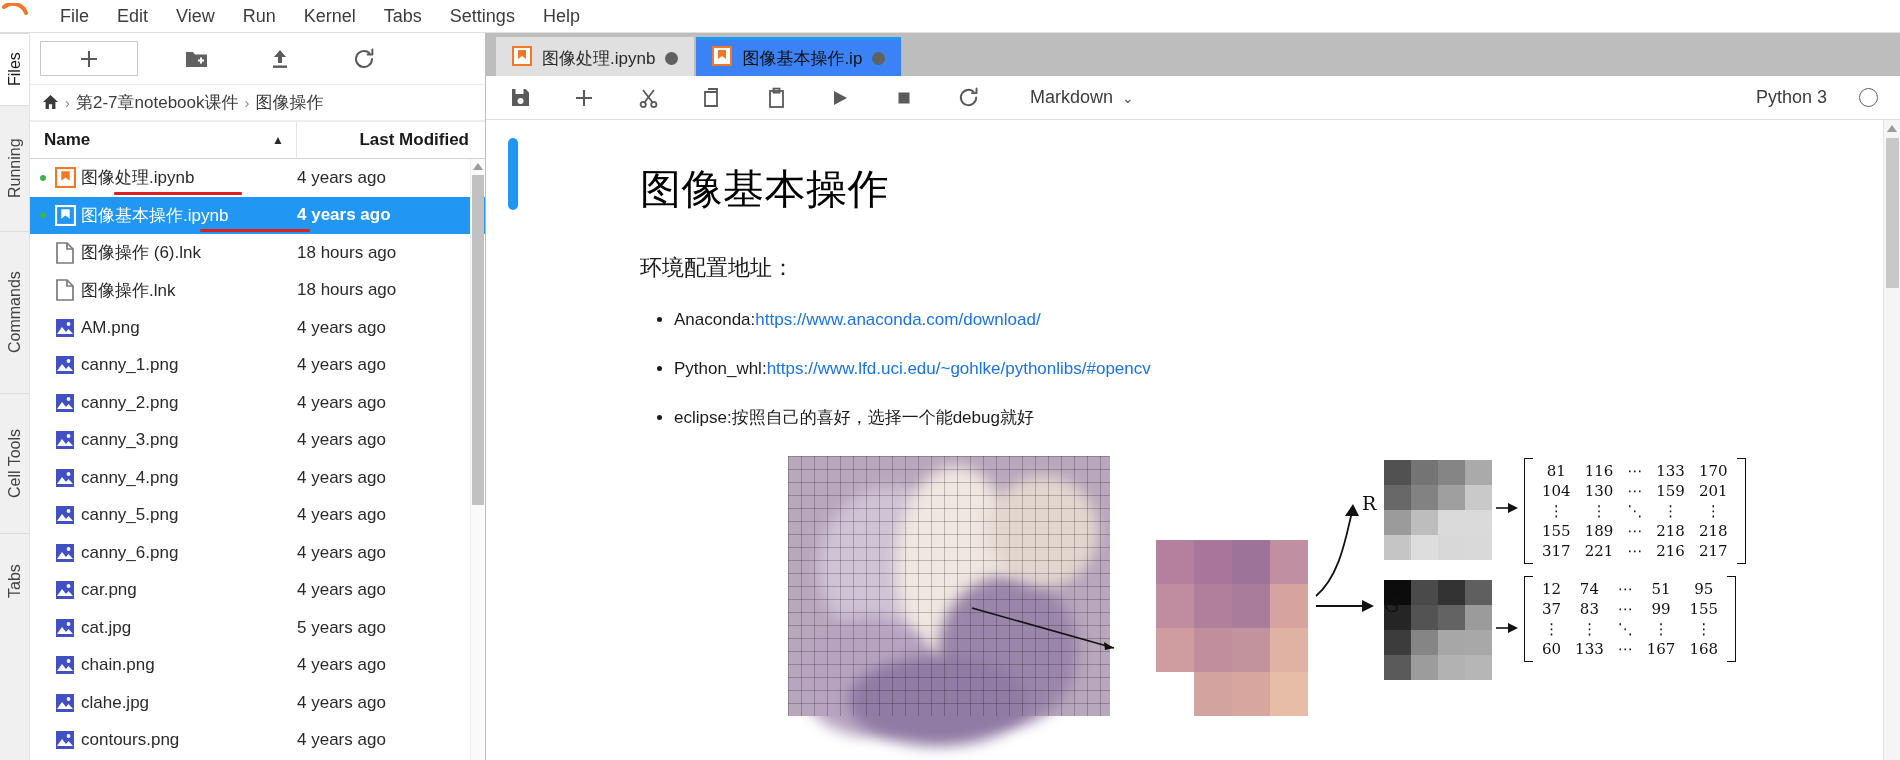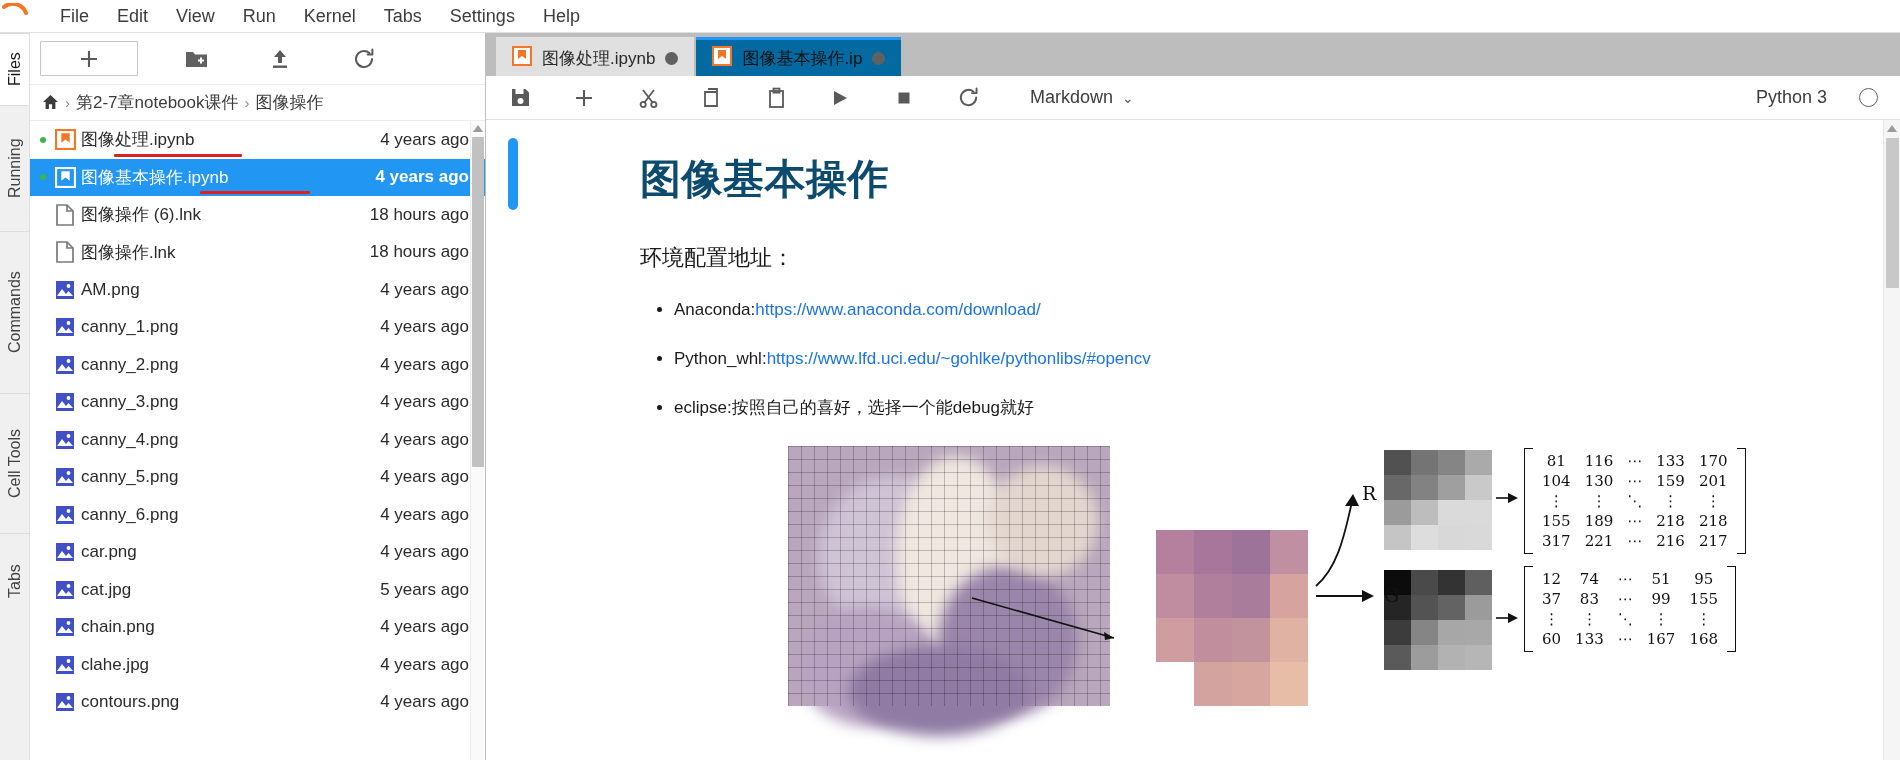--- a/index.html
+++ b/index.html
@@ -123,21 +123,21 @@
   .run-dot {
     width: 13px; flex: 0 0 13px; display: flex;
     align-items: center; justify-content: center;
   }
   .run-dot i {
     width: 6px; height: 6px; border-radius: 50%;
     background: #3bb54a; display: block;
   }
   .fb-icon { width: 32px; flex: 0 0 32px; display: flex; align-items: center; justify-content: center; }
   .fb-name { flex: 1 1 auto; white-space: nowrap; overflow: hidden; }
-  .fb-mod { width: 188px; flex: 0 0 188px; text-align: right; padding-right: 16px; color: #2a2a2a; }
+  .fb-mod { width: 188px; flex: 0 0 188px; padding-right: 16px; color: #2a2a2a; }
 
   
   .annot { position: absolute; height: 3px; background: #e02020; border-radius: 1px; }
 
   
   .fb-scroll {
     position: absolute; right: 1px; top: 0; width: 14px; height: 100%;
     background: #fafafa; border-left: 1px solid #eee;
   }
   .fb-scroll .up-arrow {
@@ -160,21 +160,21 @@
     padding-left: 10px;
   }
   .nbtab {
     height: 39px; display: flex; align-items: center; gap: 10px;
     padding: 0 16px; background: #e0e0e0;
     font-size: 17px; color: #2a2a2a; cursor: pointer;
     margin-right: 2px; max-width: 300px;
     white-space: nowrap; overflow: hidden;
     border-top: 3px solid transparent;
   }
-  .nbtab.active { background: #0369a1; border-top: 3px solid #2196f3; color:#111; }
+  .nbtab.active { background: #3b82f6; border-top: 3px solid #2196f3; color:#111; }
   .nbtab .dirty {
     width: 13px; height: 13px; border-radius: 50%;
     background: #616161; flex: 0 0 13px;
   }
   .nbtab .label { overflow: hidden; text-overflow: clip; }
 
   .nbtoolbar {
     height: 44px; flex: 0 0 44px;
     display: flex; align-items: center;
     padding-left: 10px; gap: 16px;
@@ -203,22 +203,22 @@
   .nb-inner { position: absolute; inset: 0 18px 0 0; overflow: hidden; }
 
   .cell { display: flex; padding: 18px 0 0 0; }
   .cell-bar {
     width: 10px; height: 72px; border-radius: 5px;
     background: #2196f3; margin-left: 22px; flex: 0 0 10px;
   }
   .cell-body { flex: 1 1 auto; padding-left: 122px; padding-right: 30px; }
 
   h1.nb-h1 {
-    font-size: 41px; font-weight: bold; color: #0c4a6e;
-    margin: 14px 0 0 0; letter-spacing: 0.5px;
+    font-size: 41px; font-weight: normal; color: #000000;
+    margin: 24px 0 0 0; letter-spacing: 0.5px;
   }
   p.nb-p { font-size: 22px; color: #1a1a1a; margin: 36px 0 0 0; }
   ul.nb-ul { margin: 26px 0 0 0; padding-left: 34px; list-style: disc; }
   ul.nb-ul li { font-size: 17px; color: #1a1a1a; margin-bottom: 26px; line-height: 1.35; margin-top: 20px; }
   ul.nb-ul li a { color: #1a73e8; text-decoration: none; }
 
   
   .figure { margin-top: 26px; position: relative; height: 260px; }
   .fig-pixelated {
     position: absolute; left: 148px; top: 0;
@@ -342,20 +342,27 @@
           <svg width="17" height="16" viewBox="0 0 17 16" style="vertical-align:-2px">
             <path d="M8.5 1 L16 8 H13.4 V15 H10.1 V10.3 H6.9 V15 H3.6 V8 H1 Z" fill="#3c3c3c"></path>
           </svg>
         </span>
         <span class="crumb-sep">›</span>
         <span class="crumb">第2-7章notebook课件</span>
         <span class="crumb-sep">›</span>
         <span class="crumb">图像操作</span>
       </div>
 
+      <div class="fb-header">
+        <div class="fb-col-name">
+          <span>Name</span>
+          <span class="sort-caret">▲</span>
+        </div>
+        <div class="fb-col-mod">Last Modified</div>
+      </div>
 
       <div class="fb-list">
         <div class="fb-rows" id="fb-rows">
             <div class="fb-row">
               <div class="run-dot">
                 <i></i>
               </div>
               <div class="fb-icon">
                 <svg width="21" height="21" viewBox="0 0 20 20">
                   <rect x="1" y="1" width="18" height="18" fill="#fff" stroke="#f37726" stroke-width="2"></rect>

